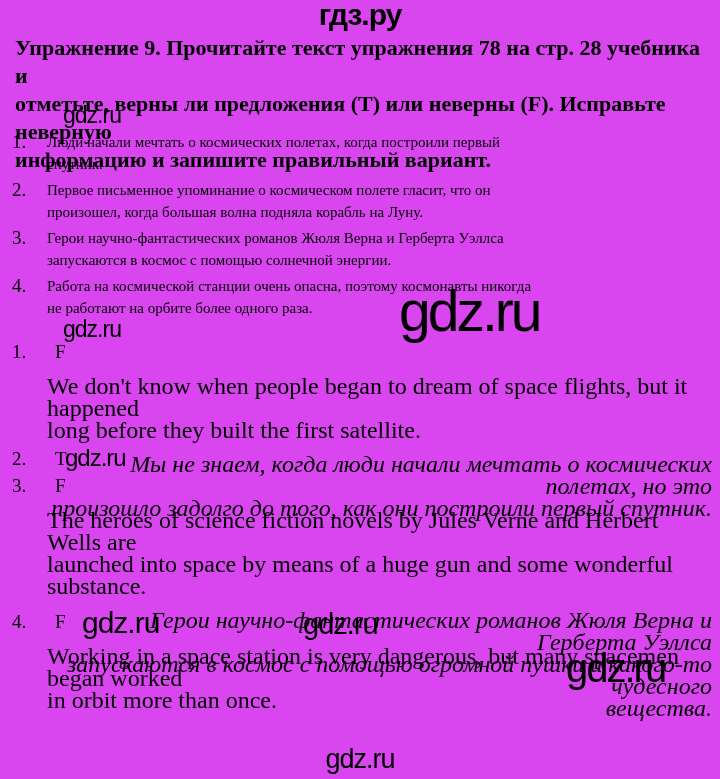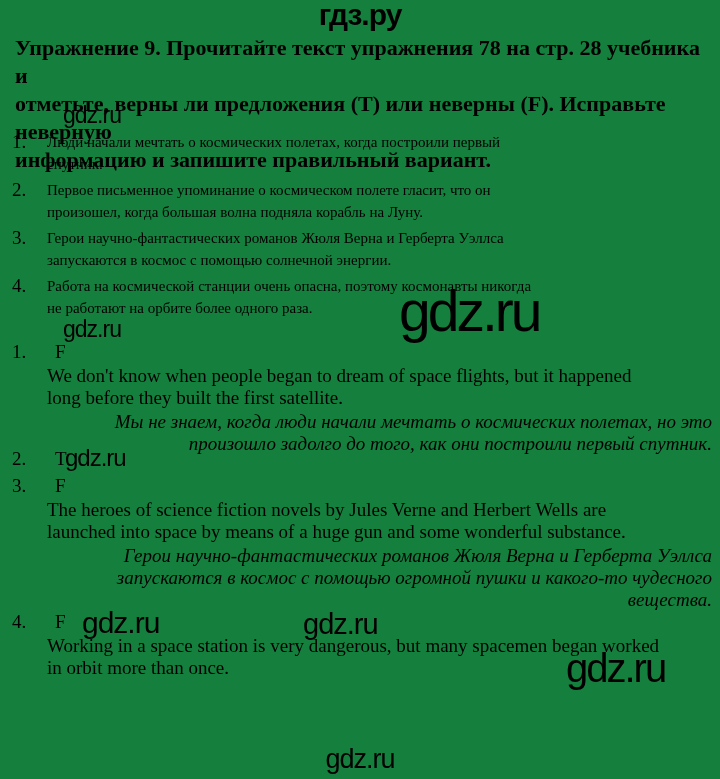--- a/index.html
+++ b/index.html
@@ -1,17 +1,17 @@
 <!DOCTYPE html>
 <html><head>
 <meta charset="utf-8">
 <style>
   html,body{margin:0;padding:0;background:#fff;}
   .page{
-    position:relative;width:720px;height:779px;background:#15803d;
+    position:relative;width:720px;height:779px;background:#d946ef;
     color:#000;font-family:"Liberation Serif",serif;overflow:hidden;
   }
   .logo{
     position:absolute;top:0;left:0;width:720px;text-align:center;
     font-family:"Liberation Sans",sans-serif;font-weight:bold;
     font-size:30px;line-height:1;letter-spacing:-1px;
   }
   .heading{
     position:absolute;top:34px;left:15px;width:700px;
     font-weight:bold;font-size:22px;line-height:28px;white-space:pre-line;
@@ -31,21 +31,21 @@
   .qlist{position:absolute;top:131px;left:12px;width:700px;}
   .qitem{display:flex;margin-bottom:4px;}
   .qnum{width:35px;flex:0 0 35px;font-size:19px;line-height:22px;}
   .qtext{flex:1;font-size:15px;line-height:22px;white-space:pre-line;}
   .ans{position:absolute;left:12px;width:700px;}
   .ans1{top:341px;} .ans2{top:448px;} .ans3{top:475px;} .ans4{top:611px;}
   .ans-header{display:flex;font-size:19px;line-height:22px;}
   .ans-num{width:35px;flex:0 0 35px;}
   .ans-verdict{margin-left:8px;}
   .ans-en,.ans-ru{
-    margin-left:35px;margin-top:2px;font-size:19px;line-height:22px;white-space:pre-line;
+    margin-left:35px;margin-top:12px;font-size:24px;line-height:22px;white-space:pre-line;
   }
   .ans-ru{font-style:italic;text-align:right;}
 </style>
 </head>
 <body>
 
 <div class="page">
 
   <div class="logo">гдз.ру</div>
 

